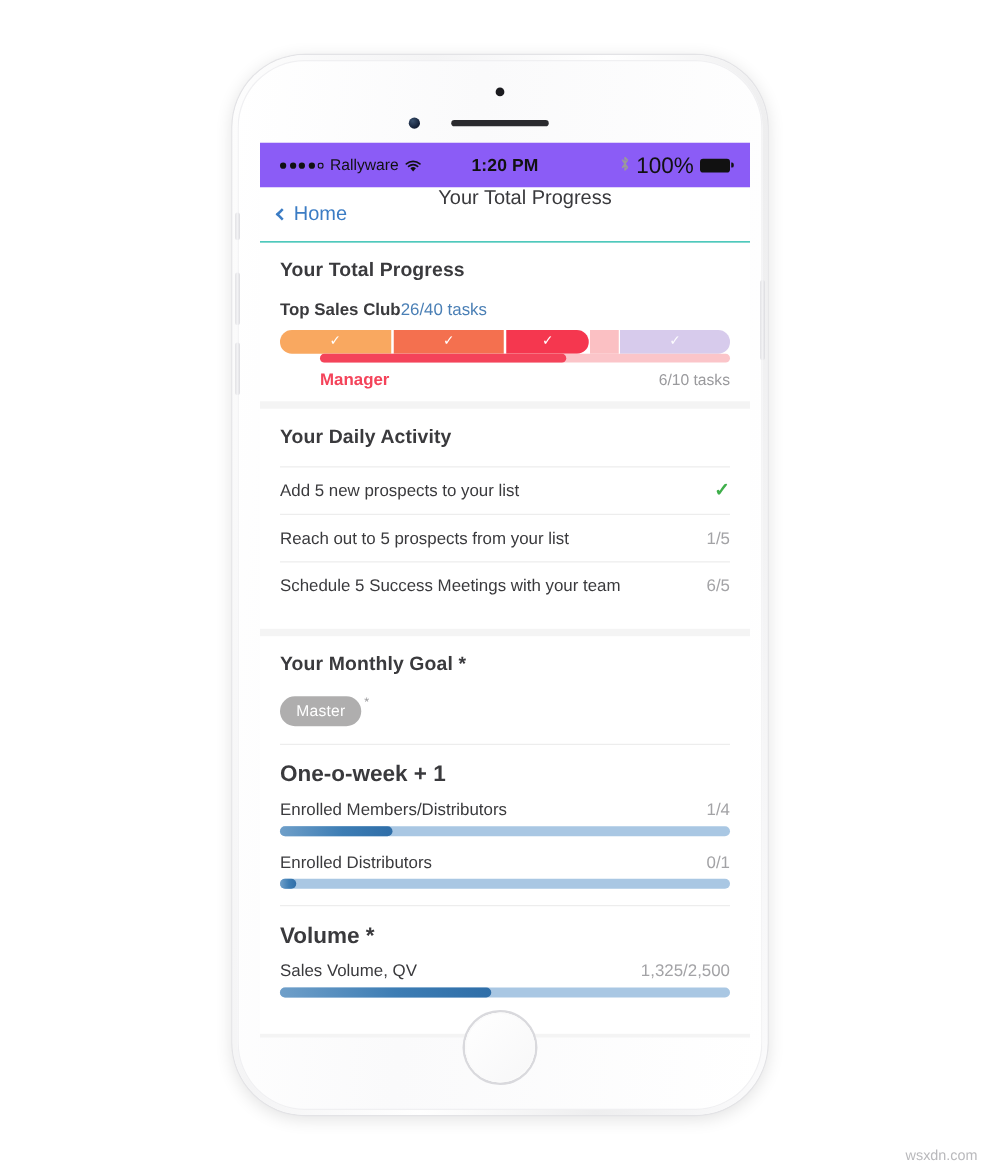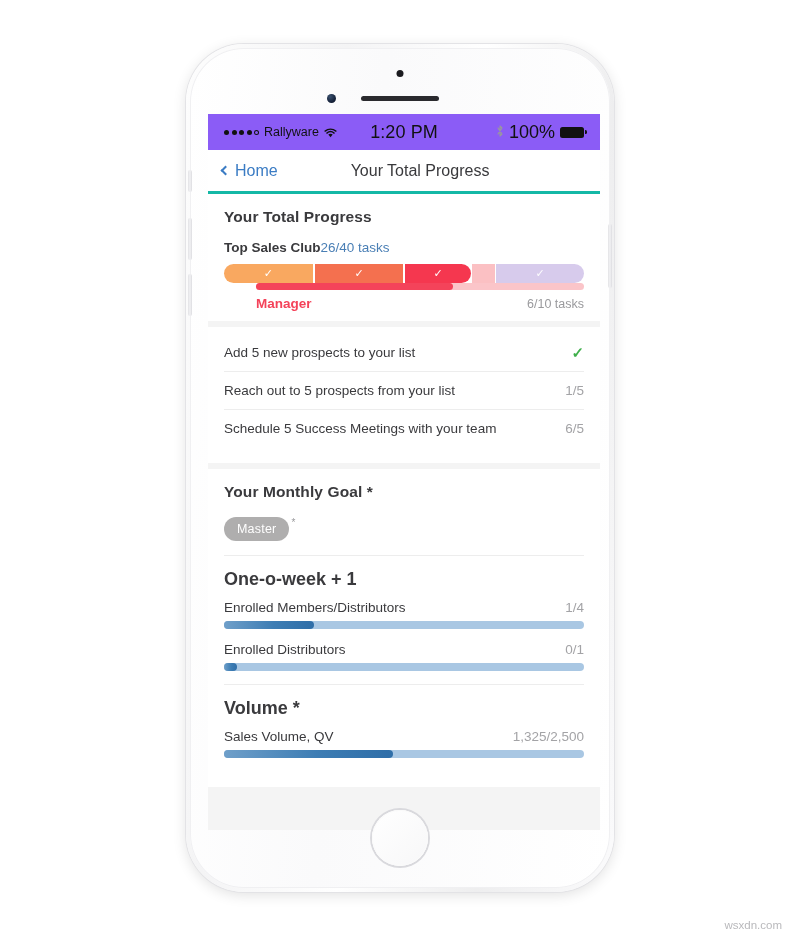--- a/index.html
+++ b/index.html
@@ -66,40 +66,40 @@
   }
 
   
   .statusbar {
     height:36px; background:#8b5cf6;
     display:flex; align-items:center;
     padding:0 16px;
     font-size:12.5px; color:#111; font-weight:bold;
   }
   .sb-left { display:flex; align-items:center; gap:5px; flex:1; }
-  .sb-center { flex:0 0 auto; font-weight:normal; font-size:18px; letter-spacing:.1px; }
+  .sb-center { flex:0 0 auto; font-weight:bold; font-size:14px; letter-spacing:.1px; }
   .sb-right { display:flex; align-items:center; justify-content:flex-end; gap:5px; flex:1; }
   .dots { display:flex; gap:2.5px; align-items:center; }
   .dots i { width:5px; height:5px; border-radius:50%; background:#111; display:block; }
   .dots i.hollow { background:transparent; box-shadow: inset 0 0 0 1px #111; }
   .carrier { font-size:12.5px; font-weight:normal; color:#111; }
   .wifi { width:13px; height:10px; position:relative; }
   .bt { font-size:12px; color:#9a9a9a; line-height:1; }
   .pct { font-size:18px; font-weight:normal; color:#111; }
   .battery { position:relative; width:24px; height:11px; border-radius:2.5px; background:#111; }
   .battery:after {
     content:""; position:absolute; right:-3px; top:3.2px;
     width:2px; height:4.5px; border-radius:0 1.5px 1.5px 0; background:#111;
   }
 
   
   .navbar {
     height:44px; background:#fff;
-    display:flex; align-items:center; padding:0 14px;
-    border-bottom:3px solid #14b8a6;
+    display:flex; padding:0 14px;
+    border-bottom:1px solid #14b8a6;
     position:relative;
   }
   .back {
     display:flex; align-items:center; gap:6px;
     color:#3b7cc4; font-size:16px; cursor:pointer;
   }
   .chev {
     display:inline-block; width:7px; height:7px;
     border-left:2px solid #3b7cc4; border-bottom:2px solid #3b7cc4;
     transform: rotate(45deg); margin-bottom:1px;
@@ -264,20 +264,21 @@
                 <div class="sub-fill"></div>
               </div>
               <div class="sub-row">
                 <span class="sub-name">Manager</span>
                 <span class="sub-val">6/10 tasks</span>
               </div>
             </div>
           </div>
 
           <div class="card">
+            <div class="card-title">Your Daily Activity</div>
 
             <div class="act">
               <span class="act-label">Add 5 new prospects to your list</span>
               <span class="act-check">✓</span>
             </div>
             <div class="act">
               <span class="act-label">Reach out to 5 prospects from your list</span>
               <span class="act-val">1/5</span>
             </div>
             <div class="act">

